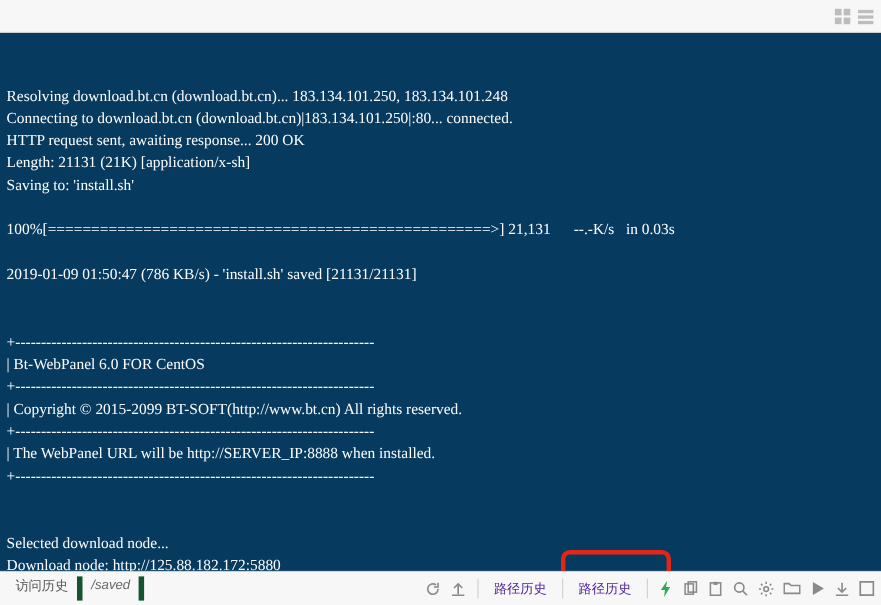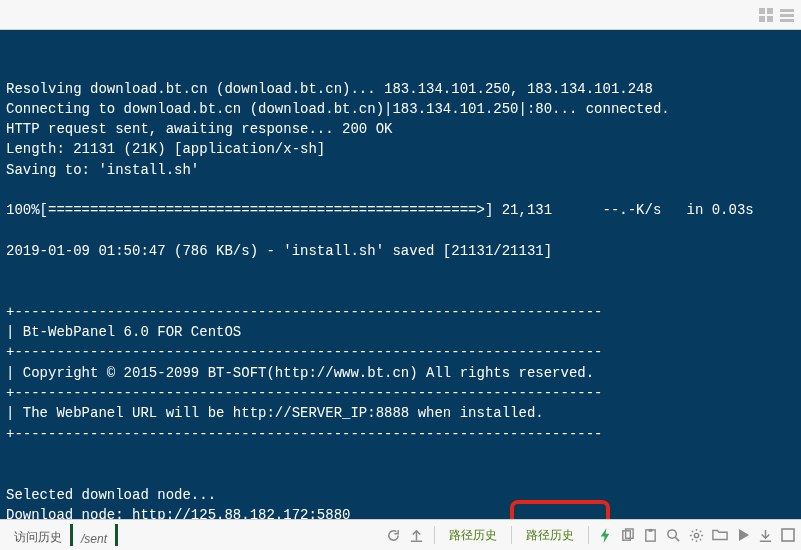--- a/index.html
+++ b/index.html
@@ -54,21 +54,21 @@
 }
 .toolbar-right {
   margin-left: auto;
   display: flex;
   gap: 5px;
 }
 .view-icon { color: #9a9a9a; display:flex; align-items:center;}
 .terminal {
   background: #073a5f;
   color: #ffffff;
-  font-family: Liberation Mono, monospace;
+  font-family: Liberation Serif, serif;
   font-size: 14px;
   line-height: 1.45;
   padding: 8px 6px;
   height: 489px;
   white-space: pre;
   overflow: hidden;
   position: relative;
 }
 .terminal .line { white-space: pre; }
 .highlight-box {
@@ -82,41 +82,41 @@
   background: #f7f7f7;
   border-top: 1px solid #d0d0d0;
   display: flex;
   align-items: center;
   padding: 0 6px;
   font-size: 12px;
   color: #555;
 }
 .status-item {
   padding: 0 8px;
-  border-right: 3px solid #14532d;
+  border-right: 5px solid #14532d;
   height: 22px;
   display: flex;
-  align-items: flex-end;
+  align-items: flex-start;
 }
 .status-path { color: #666; font-style: italic; }
 .statusbar-icons {
   margin-left: auto;
   display: flex;
   align-items: center;
   gap: 8px;
   color: #8a8a8a;
 }
 .statusbar-icons .sep {
   width: 1px; height: 18px;
   background: #cfcfcf;
   margin: 0 2px;
 }
 .nav-label {
   font-size: 12px;
-  color: #4d7c0f;
+  color: #4c1d95;
   padding: 0 4px;
   white-space: nowrap;
 }
 .si { display:flex; align-items:center; }
 </style>
 </head>
 <body>
 
 <div class="toolbar">
   <div class="toolbar-right">
@@ -142,21 +142,21 @@
   <div id="term-lines"><div class="line">Resolving download.bt.cn (download.bt.cn)... 183.134.101.250, 183.134.101.248</div><div class="line">Connecting to download.bt.cn (download.bt.cn)|183.134.101.250|:80... connected.</div><div class="line">HTTP request sent, awaiting response... 200 OK</div><div class="line">Length: 21131 (21K) [application/x-sh]</div><div class="line">Saving to: 'install.sh'</div><div class="line">&nbsp;</div><div class="line">100%[===================================================&gt;] 21,131      --.-K/s   in 0.03s</div><div class="line">&nbsp;</div><div class="line">2019-01-09 01:50:47 (786 KB/s) - 'install.sh' saved [21131/21131]</div><div class="line">&nbsp;</div><div class="line">&nbsp;</div><div class="line">+----------------------------------------------------------------------</div><div class="line">| Bt-WebPanel 6.0 FOR CentOS</div><div class="line">+----------------------------------------------------------------------</div><div class="line">| Copyright © 2015-2099 BT-SOFT(http://www.bt.cn) All rights reserved.</div><div class="line">+----------------------------------------------------------------------</div><div class="line">| The WebPanel URL will be http://SERVER_IP:8888 when installed.</div><div class="line">+----------------------------------------------------------------------</div><div class="line">&nbsp;</div><div class="line">&nbsp;</div><div class="line">Selected download node...</div><div class="line">Download node: http://125.88.182.172:5880</div></div>
   
   <div class="highlight-box" style="left:510px; top:470px; width:100px; height:34px;"></div>
 </div>
 
 <div class="statusbar">
   <div class="status-item">
     <span>访问历史</span>
   </div>
   <div class="status-item status-path">
-    <span>/sent</span>
+    <span>/saved</span>
   </div>
   <div class="statusbar-icons">
     <span class="si">
       <svg width="15" height="15" viewBox="0 0 16 16">
           <path fill="none" stroke="#8a8a8a" stroke-width="1.6" d="M13 8a5 5 0 1 1-2-4M13 2v4h-4"></path>
         </svg>
     </span>
     <span class="si">
       <svg width="15" height="15" viewBox="0 0 16 16">
           <path fill="none" stroke="#8a8a8a" stroke-width="1.6" d="M8 13V3M4 7l4-4 4 4M2 14h12"></path>

